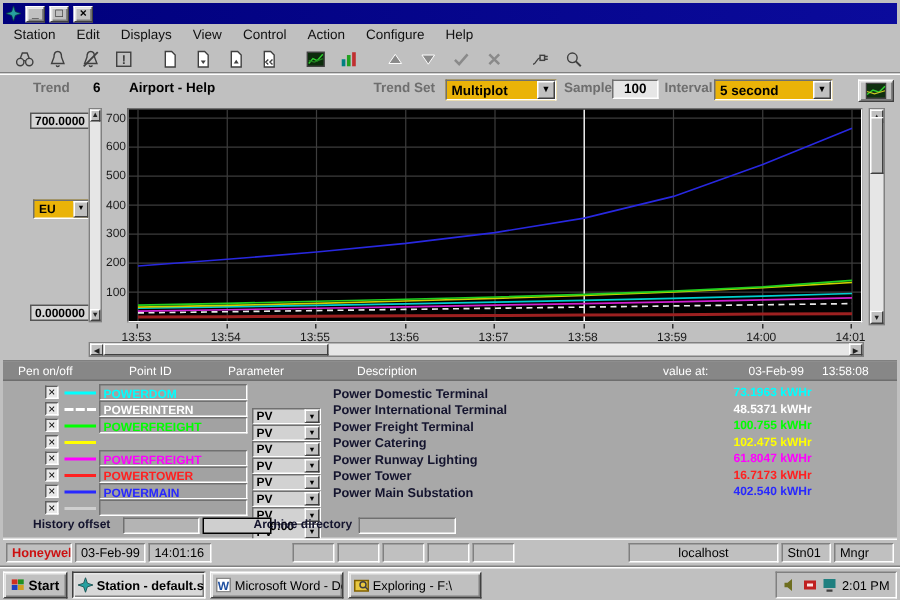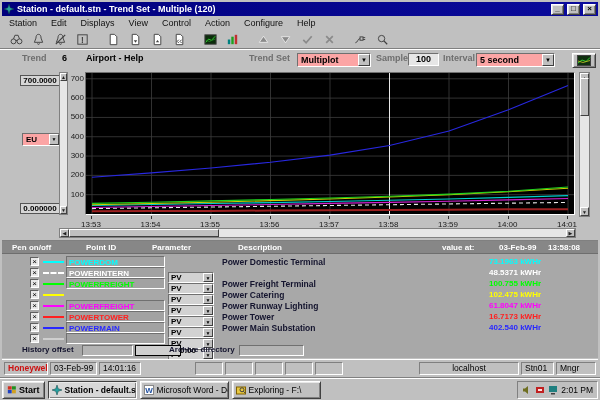--- a/index.html
+++ b/index.html
@@ -21,42 +21,42 @@
   .tool { width:19px; height:16px; display:flex; align-items:center; justify-content:center; background:transparent; }
   .tool svg { width:15px; height:15px; }
   .tool-sep { width:6px; height:16px; }
   .groove { position:absolute; left:0; right:0; top:48px; height:2px; border-top:1px solid #808080; border-bottom:1px solid #ffffff; }
 
   
   .trendheader { position:absolute; left:2px; top:51px; right:2px; height:18px; font-size:9px; }
   .trendheader > * { position:absolute; top:2px; }
   .glabel { color:#6e6e6e; font-weight:bold; }
   .bval { color:#000; font-weight:bold; }
-  .combo { display:flex; align-items:stretch; height:14px; border:1px solid; border-color:#707070 #ffffff #ffffff #707070; background:#fca5a5; }
+  .combo { display:flex; align-items:stretch; height:14px; border:1px solid; border-color:#707070 #ffffff #ffffff #707070; background:#eab308; }
   .combo-text { flex:1; font-size:9px; font-weight:bold; padding:1px 3px; white-space:nowrap; overflow:hidden; }
   .combo-btn { width:12px; background:#c0c0c0; border:1px solid; border-color:#ffffff #404040 #404040 #ffffff; font-size:6px; line-height:11px; text-align:center; color:#000; }
   .numbox { height:13px; background:#e6e6e6; border:1px solid; border-color:#707070 #ffffff #ffffff #707070; font-size:9px; font-weight:bold; text-align:center; line-height:11px; }
 
   
   .chartpanel { position:absolute; left:2px; top:70px; width:596px; height:170px; }
   .axisbox { position:absolute; font-size:8px; font-weight:bold; text-align:center; line-height:9px; background:#d6d6d6; border:1px solid #555; }
   .plot { position:absolute; left:83px; top:2px; width:490px; height:143px; background:#000; border:1px solid; border-color:#707070 #ffffff #ffffff #707070; }
   .plot svg { display:block; width:100%; height:100%; }
   .ylab { position:absolute; width:20px; text-align:right; font-size:8px; color:#1a1a1a; }
   .xlab { position:absolute; width:32px; text-align:center; font-size:8px; color:#1a1a1a; }
   .xtick { position:absolute; width:1px; height:3px; background:#333; }
   .scroll-v { position:absolute; background:#e6e6e6; border:1px solid #808080; display:flex; flex-direction:column; justify-content:space-between; }
   .scroll-h { position:absolute; background:#e6e6e6; border:1px solid #808080; display:flex; }
   .sbtn { background:#c0c0c0; border:1px solid; border-color:#ffffff #404040 #404040 #ffffff; font-size:5px; color:#202020; text-align:center; display:flex; align-items:center; justify-content:center; }
   .thumb { background:#c0c0c0; border:1px solid; border-color:#ffffff #404040 #404040 #ffffff; }
 
   
   .lowerpanel { position:absolute; left:2px; top:240px; width:596px; height:118px; background:#a8a8a8; border-top:1px solid #808080; }
   .tableheader { position:absolute; left:0; top:0; width:100%; height:13px; background:#878787; border-bottom:1px solid #6e6e6e; }
-  .tableheader span { position:absolute; top:2px; font-size:8px; font-weight:bold; color:#ffffff; white-space:nowrap; }
+  .tableheader span { position:absolute; top:2px; font-size:8px; font-weight:normal; color:#ffffff; white-space:nowrap; }
   .penrow { position:absolute; left:0; width:100%; height:11px; }
   .cb { position:absolute; left:28px; top:1px; width:9px; height:9px; background:#e8e8e8; border:1px solid; border-color:#606060 #ffffff #ffffff #606060; font-size:8px; line-height:7px; text-align:center; color:#000; }
   .pensample { position:absolute; left:41px; top:5px; width:21px; height:0; border-top:2px solid; }
   .idbox { position:absolute; left:64px; top:0px; width:99px; height:11px; border:1px solid; border-color:#707070 #ffffff #ffffff #707070; background:#a2a2a2; font-size:8px; font-weight:bold; padding:1px 2px; white-space:nowrap; overflow:hidden; }
   .pvcombo { position:absolute; left:166px; top:16px; width:46px; height:11px; display:flex; border:1px solid; border-color:#707070 #ffffff #ffffff #707070; background:#d2d2d2; }
   .pvcombo .pvtext { flex:1; font-size:8px; font-weight:bold; color:#000; padding:0 2px; line-height:9px; }
   .pvcombo .combo-btn { width:10px; font-size:5px; line-height:8px; }
   .descr { position:absolute; left:220px; top:1px; font-size:8.5px; font-weight:bold; color:#14142e; white-space:nowrap; }
   .pval { position:absolute; left:487px; top:1px; width:86px; font-size:8px; font-weight:bold; white-space:nowrap; }
 
@@ -82,21 +82,20 @@
 <body>
 
 <div class="screen">
 
   <div class="titlebar">
     <span class="ticon">
         <svg viewBox="0 0 12 12">
           <path d="M6 0 L7.5 4.5 L12 6 L7.5 7.5 L6 12 L4.5 7.5 L0 6 L4.5 4.5 Z" fill="#27a0a0" stroke="#0c4040" stroke-width="0.6"></path>
         </svg>
       </span>
-    <span class="title-text">Station - default.stn - Trend Set - Multiple (120)</span>
     <span class="winbtn raised">_</span>
     <span class="winbtn raised">□</span>
     <span class="winbtn raised">×</span>
   </div>
 
   <div class="menubar" id="menubar">
       <span class="menu-item">Station</span>
       <span class="menu-item">Edit</span>
       <span class="menu-item">Displays</span>
       <span class="menu-item">View</span>
@@ -345,20 +344,21 @@
           <span class="pval" style="color: rgb(0, 255, 255);">73.1963 kWHr</span>
         </div>
         <div class="penrow" style="top: 26px;">
           <span class="cb">×</span>
           <span class="pensample" style="border-top-color: rgb(255, 255, 255); border-top-style: dashed;"></span>
           <span class="idbox" style="color: rgb(255, 255, 255);">POWERINTERN</span>
           <span class="pvcombo">
             <span class="pvtext">PV</span>
             <span class="combo-btn">▼</span>
           </span>
+          <span class="descr">Power International Terminal</span>
           <span class="pval" style="color: rgb(255, 255, 255);">48.5371 kWHr</span>
         </div>
         <div class="penrow" style="top: 37px;">
           <span class="cb">×</span>
           <span class="pensample" style="border-top-color: rgb(0, 255, 0); border-top-style: solid;"></span>
           <span class="idbox" style="color: rgb(0, 255, 0);">POWERFREIGHT</span>
           <span class="pvcombo">
             <span class="pvtext">PV</span>
             <span class="combo-btn">▼</span>
           </span>

